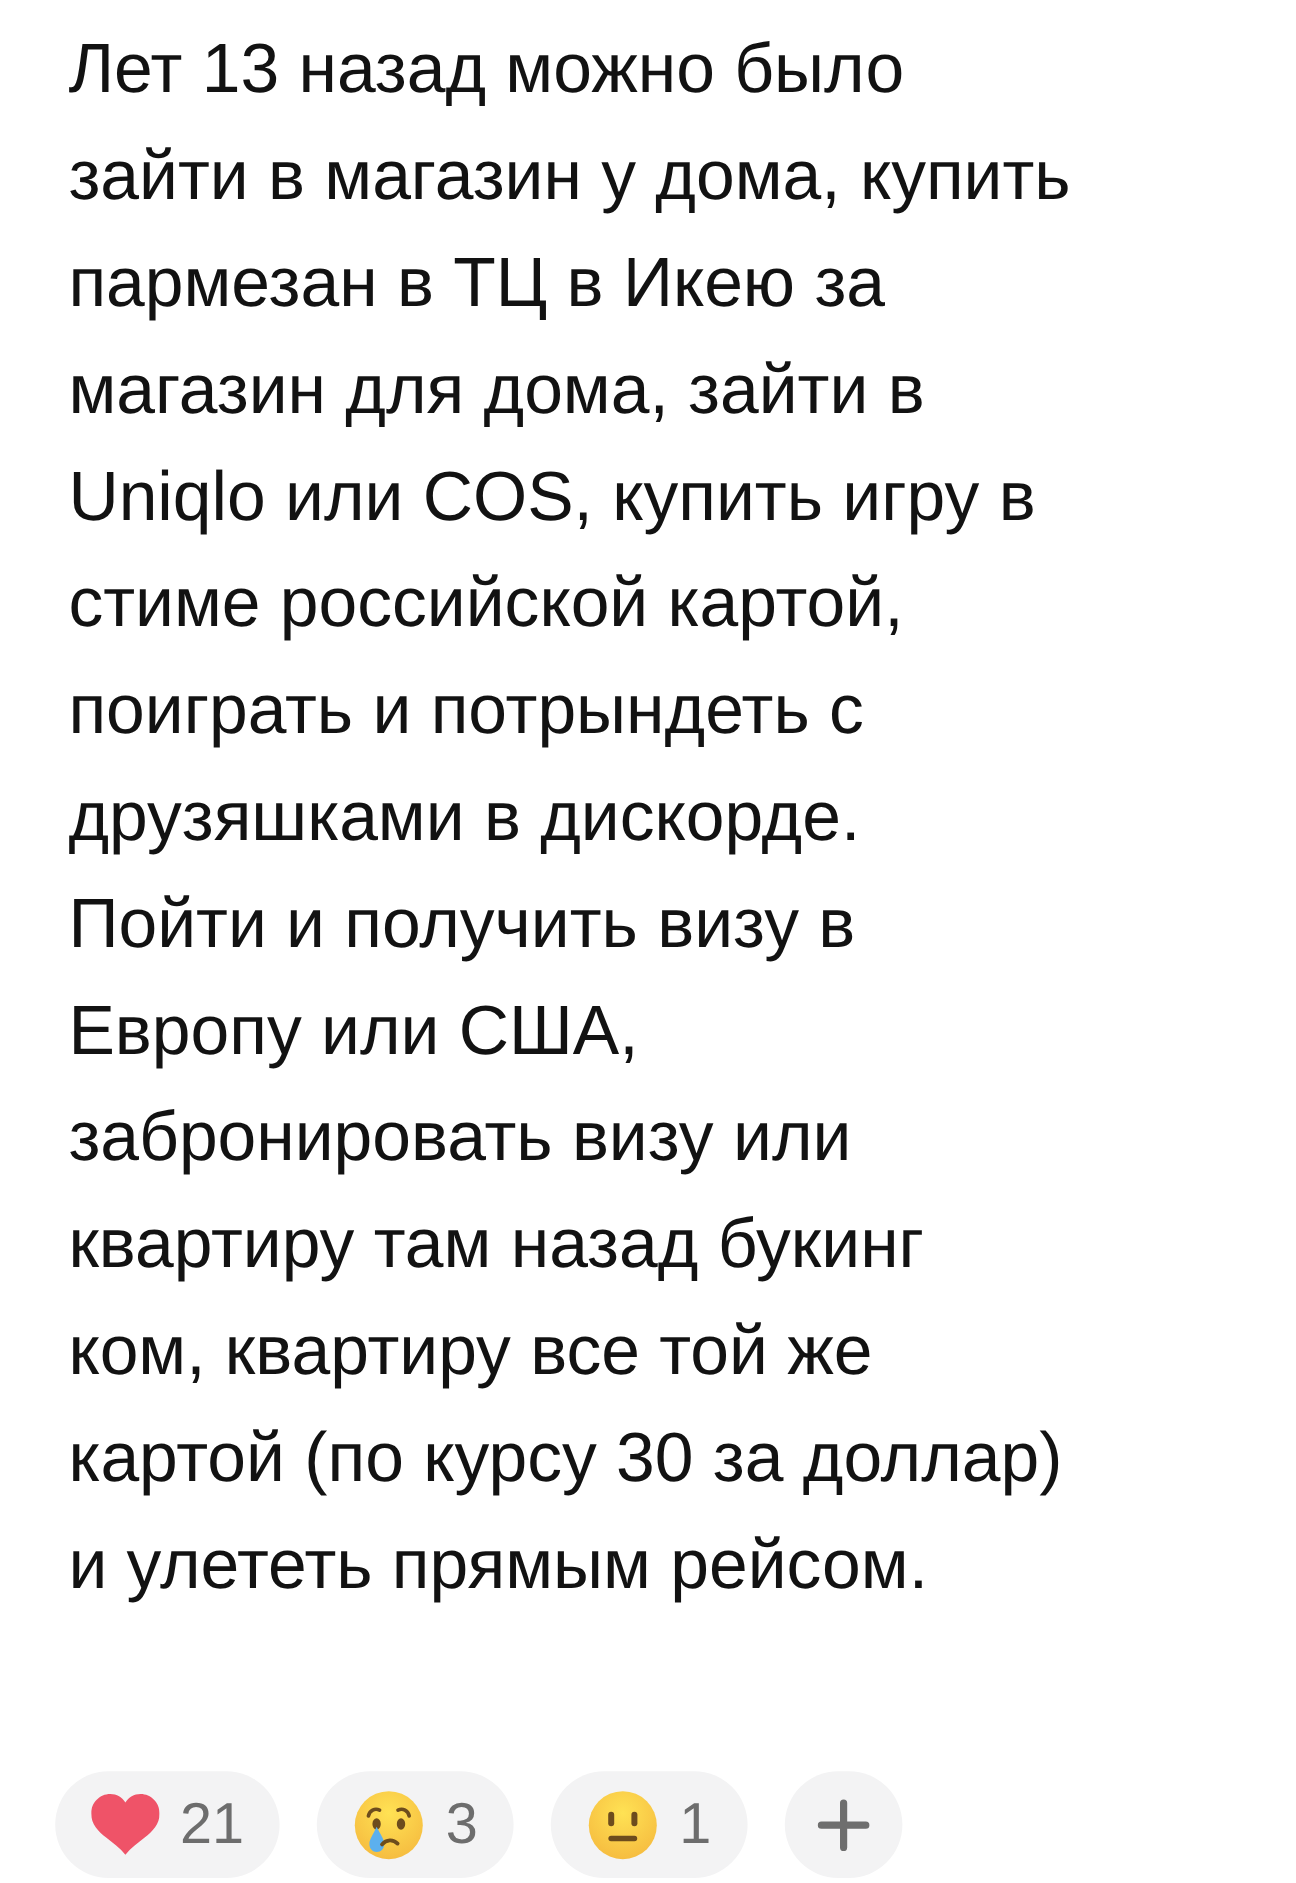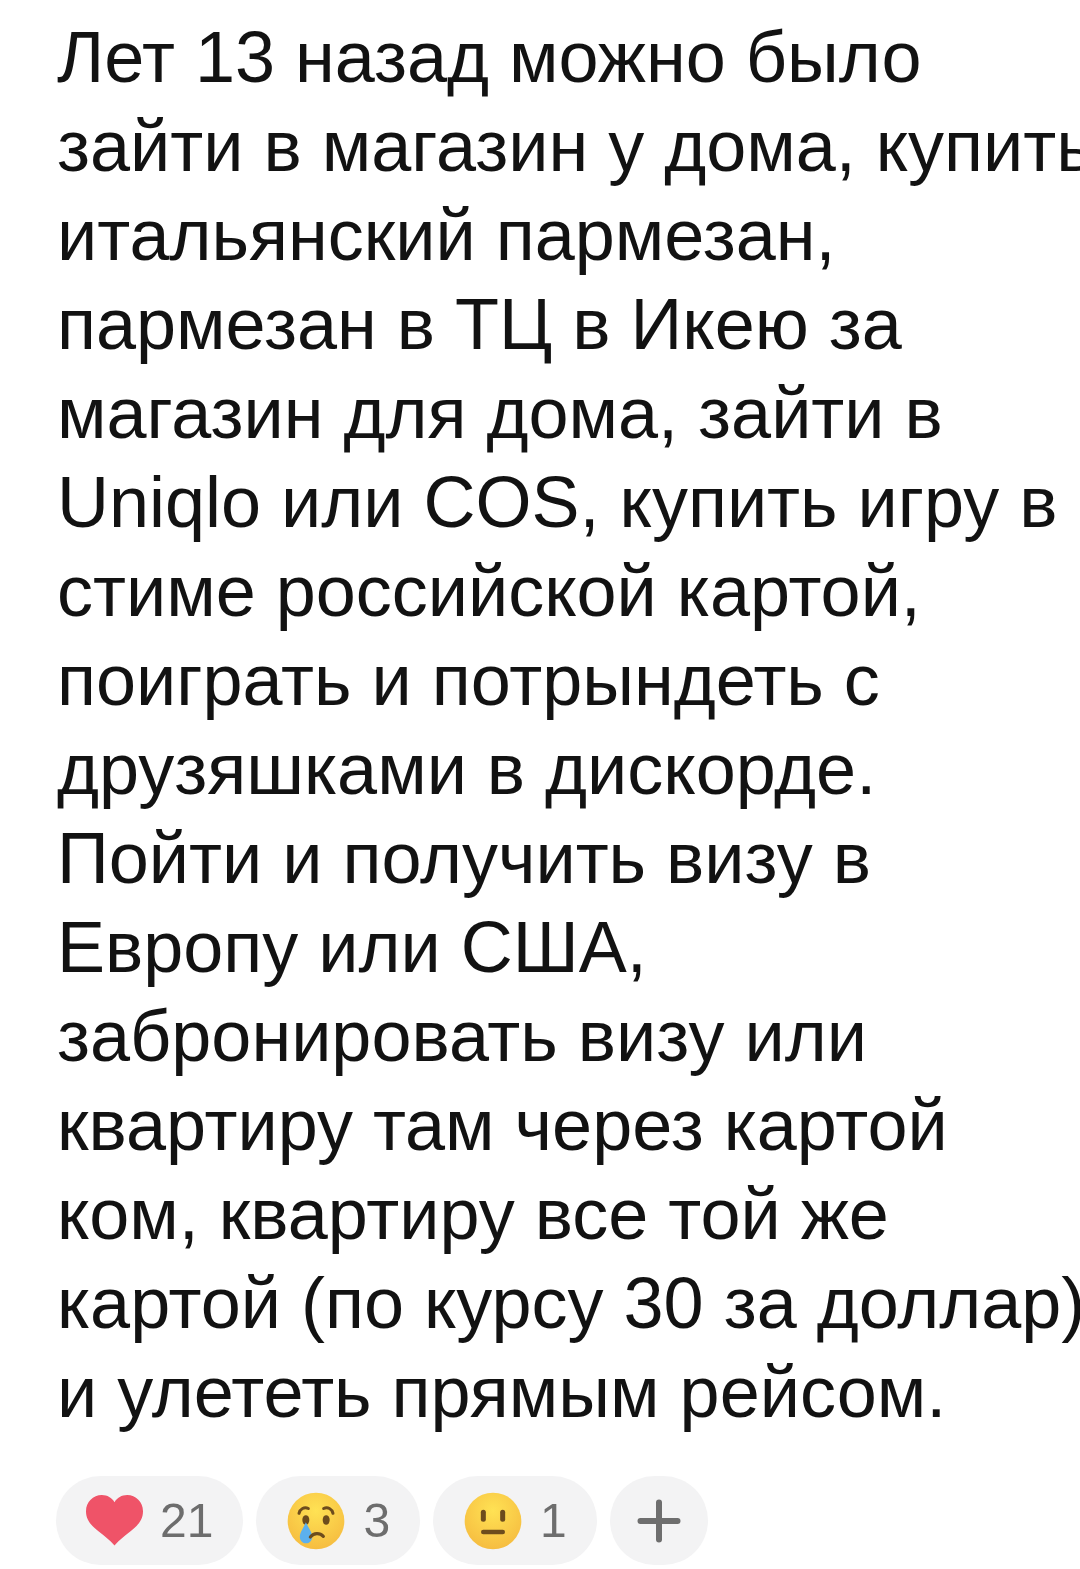--- a/index.html
+++ b/index.html
@@ -18,30 +18,30 @@
   *{margin:0;padding:0;box-sizing:border-box;}
   html,body{background:var(--background);}
   body{
     width:1080px;height:1569px;
     font-family:"Liberation Sans","DejaVu Sans",sans-serif;
     overflow:hidden;position:relative;
   }
   .page{width:1080px;height:1569px;position:relative;background:var(--background);}
   .post-text{
     padding:13px 55px 0 57px;
-    font-size:72px;
+    font-size:58px;
     line-height:89px;
     color:var(--text);
   }
   .post-line{white-space:nowrap;}
   .reactions{
     position:absolute;
-    left:56px;top:1476px;
+    left:46px;top:1476px;
     display:flex;
-    gap:13px;
+    gap:31px;
     align-items:flex-start;
   }
   .pill{
     height:89px;
     border-radius:45px;
     background:var(--pill_bg);
     border:none;
     display:flex;
     align-items:center;
     padding:0 30px;
@@ -63,31 +63,30 @@
   .plus-stroke{stroke:var(--plus_icon);stroke-linecap:round;fill:none;}
 </style>
 </head>
 <body>
 
 <div class="page">
 
   <div class="post-text">
     <div class="post-line">Лет 13 назад можно было</div>
     <div class="post-line">зайти в магазин у дома, купить</div>
-    <div class="post-line">итальянский пармезан,</div>
     <div class="post-line">пармезан в ТЦ в Икею за</div>
     <div class="post-line">магазин для дома, зайти в</div>
     <div class="post-line">Uniqlo или COS, купить игру в</div>
     <div class="post-line">стиме российской картой,</div>
     <div class="post-line">поиграть и потрындеть с</div>
     <div class="post-line">друзяшками в дискорде.</div>
     <div class="post-line">Пойти и получить визу в</div>
     <div class="post-line">Европу или США,</div>
     <div class="post-line">забронировать визу или</div>
-    <div class="post-line">квартиру там через картой</div>
+    <div class="post-line">квартиру там назад букинг</div>
     <div class="post-line">ком, квартиру все той же</div>
     <div class="post-line">картой (по курсу 30 за доллар)</div>
     <div class="post-line">и улететь прямым рейсом.</div>
   </div>
 
   <div class="reactions">
 
     <button class="pill">
       <span class="icon">
         <svg width="57" height="52" viewBox="0 0 33 30" aria-hidden="true">

